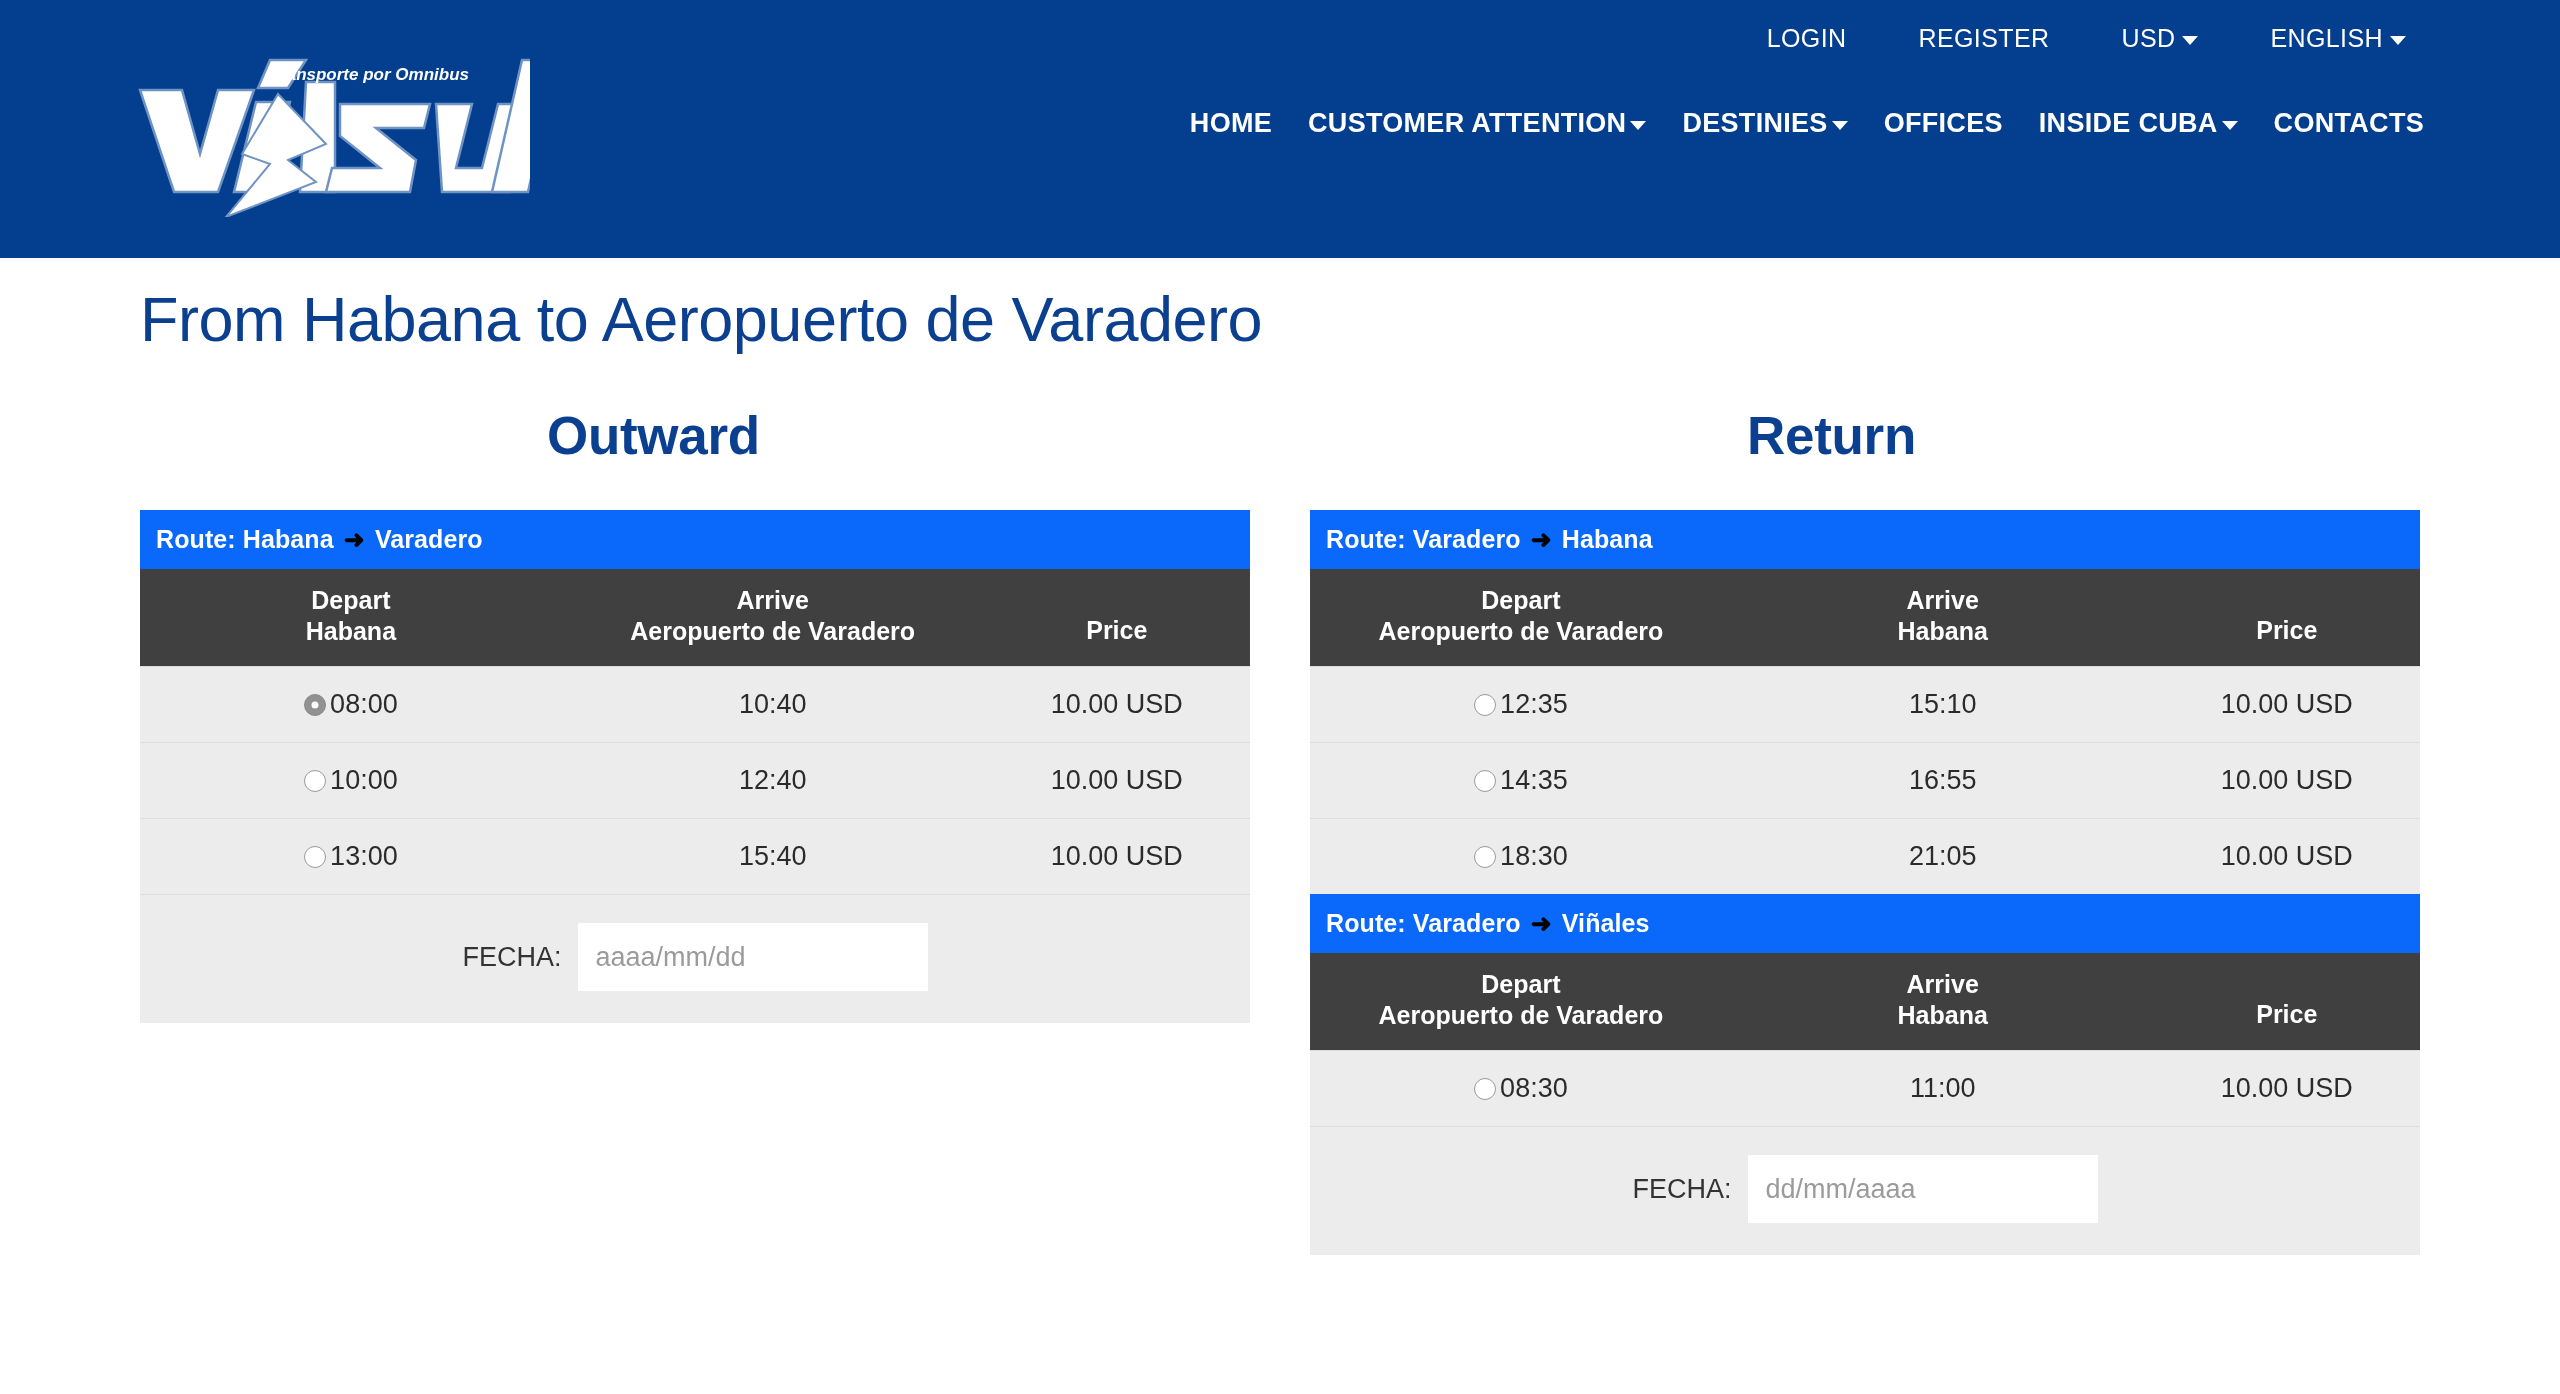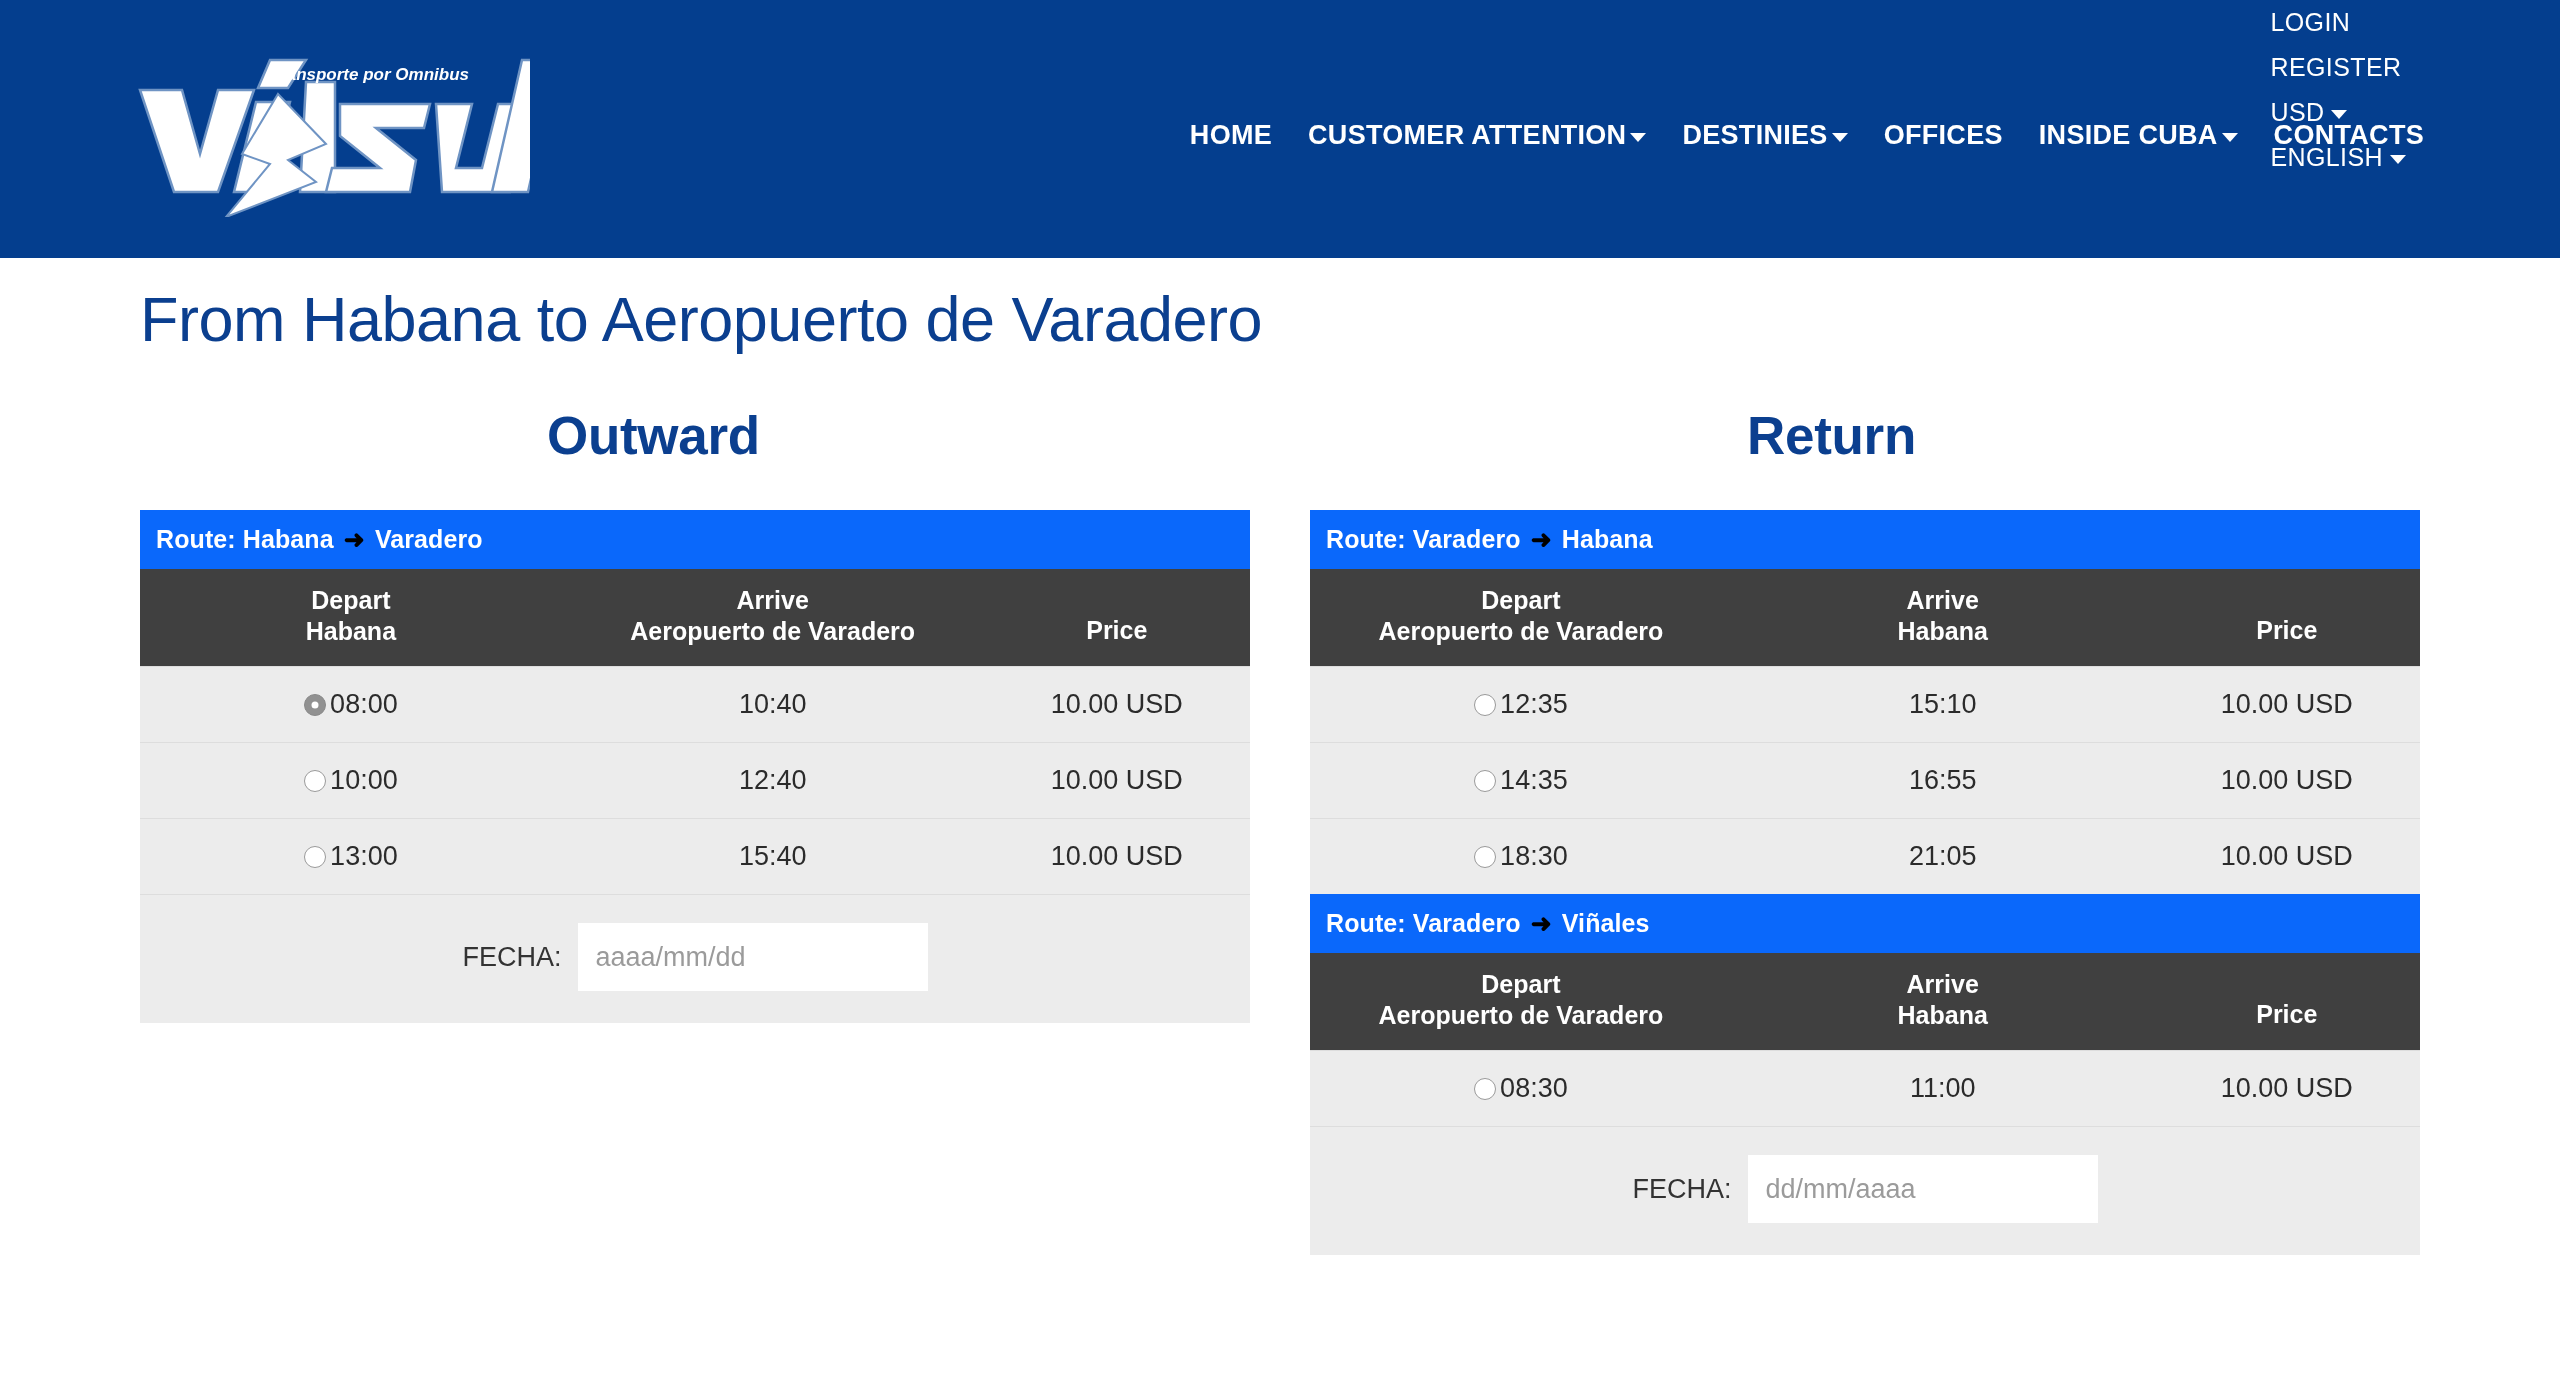--- a/index.html
+++ b/index.html
@@ -24,25 +24,24 @@
     left: 130px;
     top: 42px;
     width: 400px;
     height: 175px;
   }
   .logo-svg { display: block; }
 
   .utility-bar {
     position: absolute;
     right: 118px;
-    top: 0;
+    top: 16px;
     display: flex;
-    align-items: flex-start;
+    align-items: flex-end;
     gap: 0;
-    flex-direction: column;
   }
   .utility-item {
     color: #ffffff;
     font-size: 25px;
     letter-spacing: 0.4px;
     padding: 8px 36px;
     text-decoration: none;
     white-space: nowrap;
     display: inline-flex;
     align-items: center;
@@ -54,21 +53,21 @@
     border-left: 8px solid transparent;
     border-right: 8px solid transparent;
     border-top: 9px solid #ffffff;
     position: relative;
     top: 2px;
   }
 
   .main-nav {
     position: absolute;
     right: 118px;
-    top: 108px;
+    top: 96px;
     display: flex;
     align-items: center;
   }
   .nav-item {
     color: #ffffff;
     font-size: 27px;
     font-weight: bold;
     letter-spacing: 0.3px;
     padding: 12px 18px;
     text-decoration: none;

